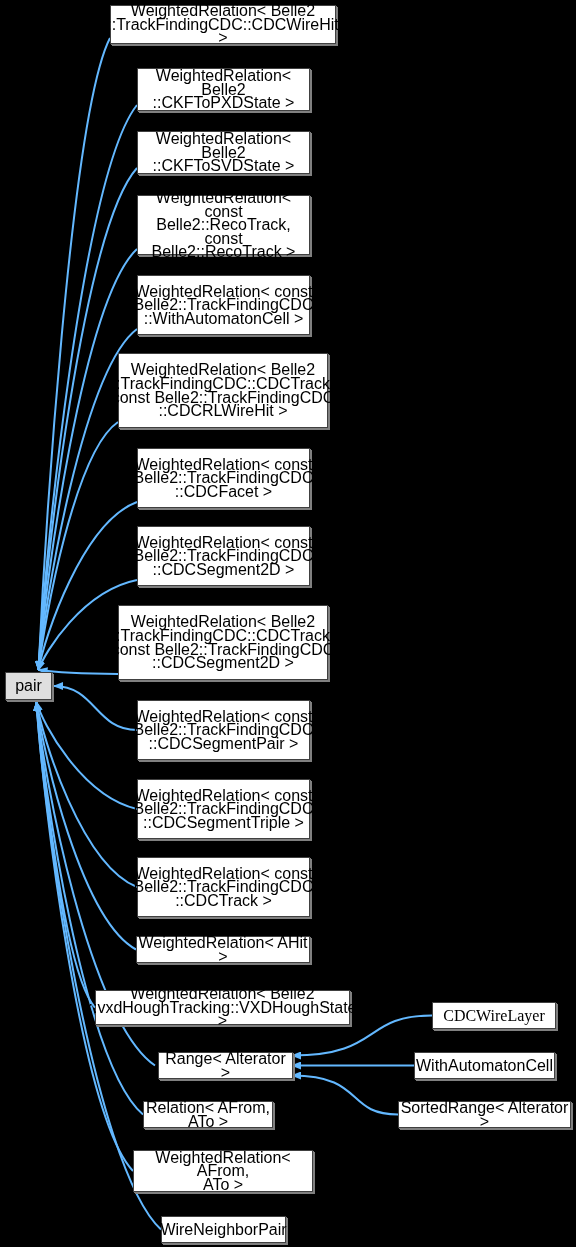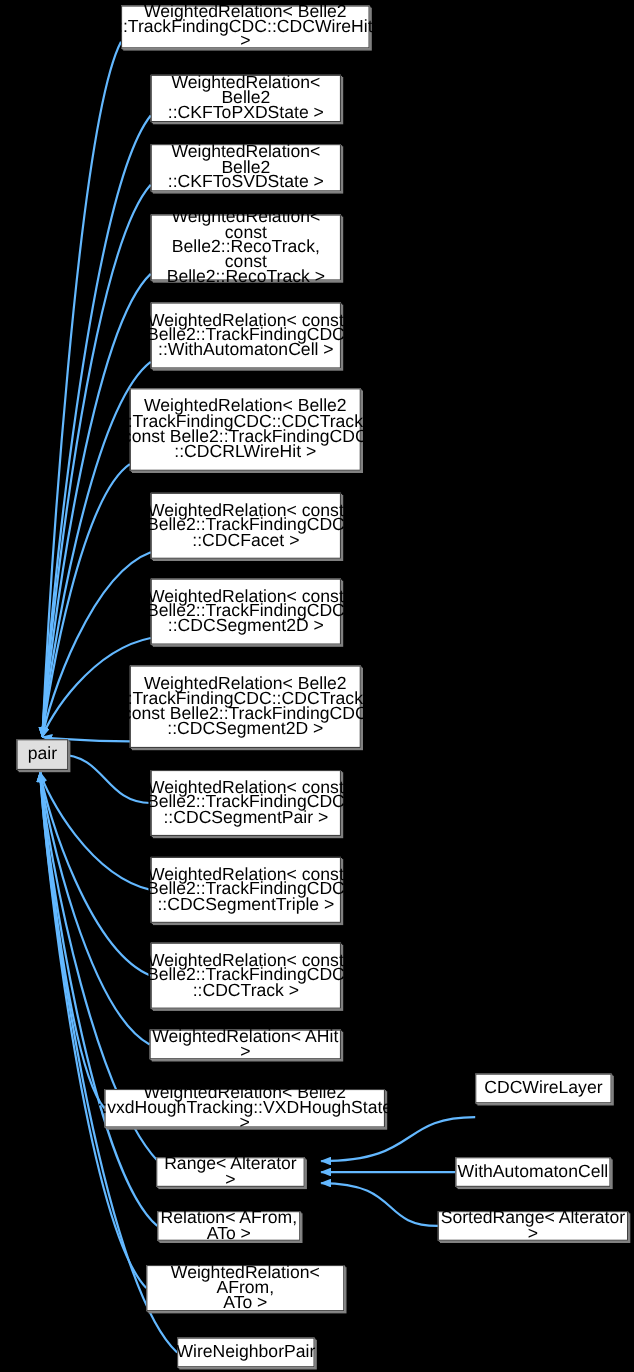--- a/index.html
+++ b/index.html
@@ -34,21 +34,20 @@
     line-height: 13.6px;
     text-align: center;
     display: flex;
     align-items: center;
     justify-content: center;
     white-space: pre-line;
     z-index: 5;
   }
   .node.root {
     background: #dfdfdf;
-    margin-left: 10px;
   }
 </style>
 </head>
 <body>
 
 <div id="diagram">
   <svg id="edges" viewBox="0 0 576 1247">
     <defs>
       <marker id="arrow" markerWidth="10" markerHeight="8" refX="9" refY="4" orient="auto" markerUnits="userSpaceOnUse">
         <path d="M0,0 L10,4 L0,8 z" fill="#63b8ff"></path>
@@ -110,21 +109,21 @@
 ::CDCSegmentPair &gt;</div>
     <div class="node" style="left: 137px; top: 779px; width: 173px; height: 60px;">WeightedRelation&lt; const
 Belle2::TrackFindingCDC
 ::CDCSegmentTriple &gt;</div>
     <div class="node" style="left: 137px; top: 857px; width: 173px; height: 60px;">WeightedRelation&lt; const
 Belle2::TrackFindingCDC
 ::CDCTrack &gt;</div>
     <div class="node" style="left: 136px; top: 936px; width: 174px; height: 27px;">WeightedRelation&lt; AHit &gt;</div>
     <div class="node" style="left: 95px; top: 990px; width: 255px; height: 35px;">WeightedRelation&lt; Belle2
 ::vxdHoughTracking::VXDHoughState &gt;</div>
-    <div class="node" style="left: 142px; top: 1052px; width: 135px; height: 27px;">Range&lt; Alterator &gt;</div>
+    <div class="node" style="left: 158px; top: 1052px; width: 135px; height: 27px;">Range&lt; Alterator &gt;</div>
     <div class="node" style="left: 143px; top: 1101px; width: 130px; height: 27px;">Relation&lt; AFrom, ATo &gt;</div>
     <div class="node" style="left: 161px; top: 1216px; width: 125px; height: 27px;">WireNeighborPair</div>
     <div class="node" style="left: 133px; top: 1150px; width: 180px; height: 42px;">WeightedRelation&lt; AFrom,
 ATo &gt;</div>
-    <div class="node" style="left: 432px; top: 976px; width: 124px; height: 27px;">CDCWireLayer</div>
+    <div class="node" style="left: 432px; top: 1002px; width: 124px; height: 27px; font-family: Liberation Serif, serif;">CDCWireLayer</div>
     <div class="node" style="left: 414px; top: 1052px; width: 141px; height: 27px;">WithAutomatonCell</div>
     <div class="node" style="left: 398px; top: 1101px; width: 173px; height: 27px;">SortedRange&lt; Alterator &gt;</div>
   </div>
 
 </body></html>

